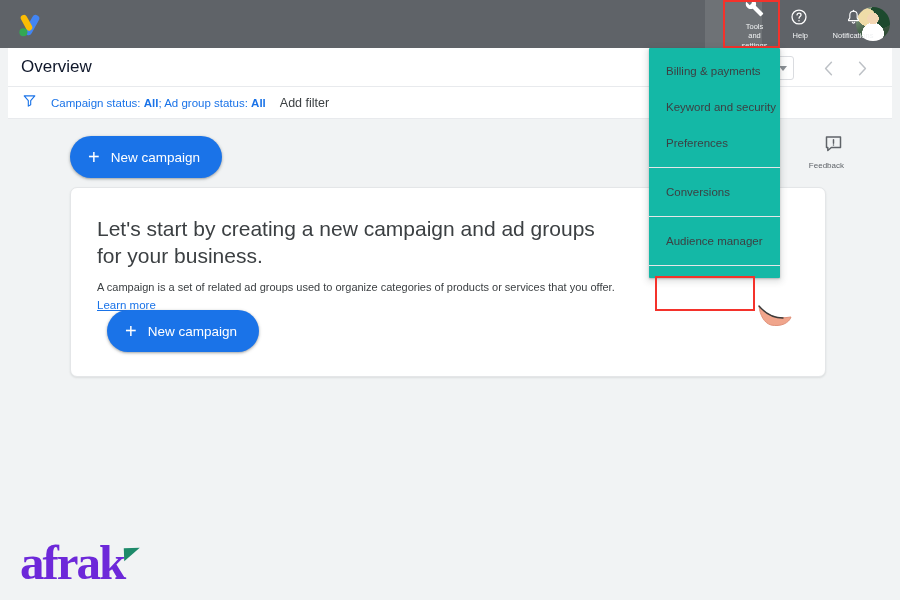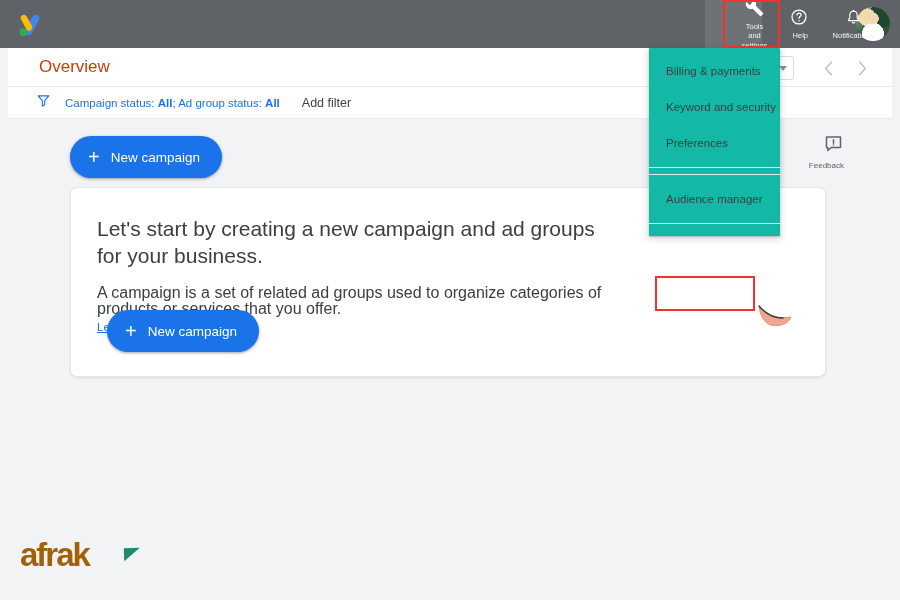--- a/index.html
+++ b/index.html
@@ -47,46 +47,46 @@
     position: absolute; border: 2px solid #f4322b; pointer-events: none;
   }
   #tools-highlight { left: 723px; top: 0px; width: 57px; height: 48px; }
 
   
   .page-head {
     position: absolute; left: 8px; top: 48px; width: 884px; height: 39px;
     background: #ffffff; border-bottom: 1px solid #e8eaed;
     display: flex; align-items: center;
   }
-  .page-title { font-size: 17px; color: #c2410c; margin-left: 31px; font-weight: 400; }
+  .page-title { font-size: 17px; color: #0f172a; margin-left: 13px; font-weight: 400; }
   .daterange {
     position: absolute; right: 98px; top: 8px; height: 24px;
     min-width: 62px; border: 1px solid #dadce0; border-radius: 3px;
     display: flex; align-items: center; justify-content: space-between;
     padding: 0 6px 0 8px; font-size: 12px; color: #3c4043; background: #fff;
     cursor: pointer;
   }
   .caret {
     width: 0; height: 0; border-left: 4.5px solid transparent;
     border-right: 4.5px solid transparent; border-top: 5px solid #8a8f94;
     margin-left: 12px;
   }
   .navchevs { position: absolute; right: 22px; top: 8px; display: flex; gap: 18px; }
   .chev { width: 16px; height: 24px; cursor: pointer; display:flex; align-items:center; justify-content:center;}
 
   
   .filterbar {
     position: absolute; left: 8px; top: 87px; width: 884px; height: 32px;
     background: #ffffff; border-bottom: 1px solid #e8eaed;
-    display: flex; align-items: center; padding-left: 28px; gap: 14px;
+    display: flex; align-items: center; padding-left: 14px; gap: 14px;
   }
   .filter-chip { font-size: 11.5px; color: #1a73e8; cursor: pointer; white-space: nowrap; }
   .filter-chip b { font-weight: 700; }
   .filter-chip .sep { color: #1a73e8; }
-  .add-filter { font-size: 12.5px; color: #3c4043; cursor: pointer; margin-left: 8px; }
+  .add-filter { font-size: 12.5px; color: #3c4043; cursor: pointer; }
 
   
   .body-area {
     position: absolute; left: 8px; top: 119px; width: 884px; height: 396px;
     background: #f1f3f4;
   }
   .btn-primary {
     display: inline-flex; align-items: center; gap: 11px;
     background: #1a73e8; color: #fff; border: none; border-radius: 21px;
     height: 42px; padding: 0 22px 0 18px; cursor: pointer;
@@ -110,21 +110,21 @@
     background: #ffffff; border-radius: 7px;
     border: 1px solid #e4e6e8;
     box-shadow: 0 1px 2px rgba(60,64,67,.12);
     padding: 27px 30px 0 26px;
   }
   .card-h1 {
     font-size: 21px; color: #3c4043; font-weight: 400;
     line-height: 27px; max-width: 520px;
   }
   .card-p {
-    font-size: 16px; color: #3c4043; margin-top: 16px; line-height: 16px;
+    font-size: 11px; color: #3c4043; margin-top: 10px; line-height: 16px;
     max-width: 540px;
   }
   .learn-more {
     font-size: 11.5px; color: #1a73e8; text-decoration: underline;
     display: inline-block; margin-top: 1px; cursor: pointer;
   }
   #new-campaign-card { position: absolute; left: 36px; top: 122px; }
 
   
   .menu {
@@ -141,23 +141,23 @@
   .menu-divider { height: 1px; background: #e4e6e8; margin: 6px 0; }
   .menu-item.highlighted { position: relative; }
   #kw-highlight { left: 655px; top: 276px; width: 100px; height: 35px; z-index: 45; }
 
   
   .cursor-hand { position: absolute; left: 757px; top: 302px; z-index: 50; }
 
   
   .brand {
     position: absolute; left: 20px; top: 538px;
-    font-size: 33px; font-weight: 700; color: #a16207;
+    font-size: 49px; font-weight: 700; color: #6d28d9;
     letter-spacing: -2px; line-height: 1;
-    font-family: Liberation Sans, sans-serif;
+    font-family: Liberation Serif, serif;
   }
   .brand-tri {
     position: absolute; left: 124px; top: 548px;
     width: 0; height: 0;
     border-left: 16px solid #1e8a6a;
     border-bottom: 13px solid transparent;
     transform: rotate(-2deg);
   }
   .left-strip {
     position: absolute; left: 0; top: 48px; width: 8px; height: 552px;
@@ -288,20 +288,23 @@
     </div>
   </div>
 
   <div class="menu">
     <div>
       <div class="menu-item">Billing &amp; payments</div>
       <div class="menu-item">Keyword and security</div>
       <div class="menu-item">Preferences</div>
     </div>
     <div class="menu-divider"></div>
+    <div>
+      <div class="menu-item">Conversions</div>
+    </div>
     <div class="menu-divider"></div>
     <div>
       <div class="menu-item">Audience manager</div>
     </div>
     <div class="menu-divider"></div>
   </div>
 
   <div class="red-box" id="kw-highlight"></div>
 
   <div class="cursor-hand">

